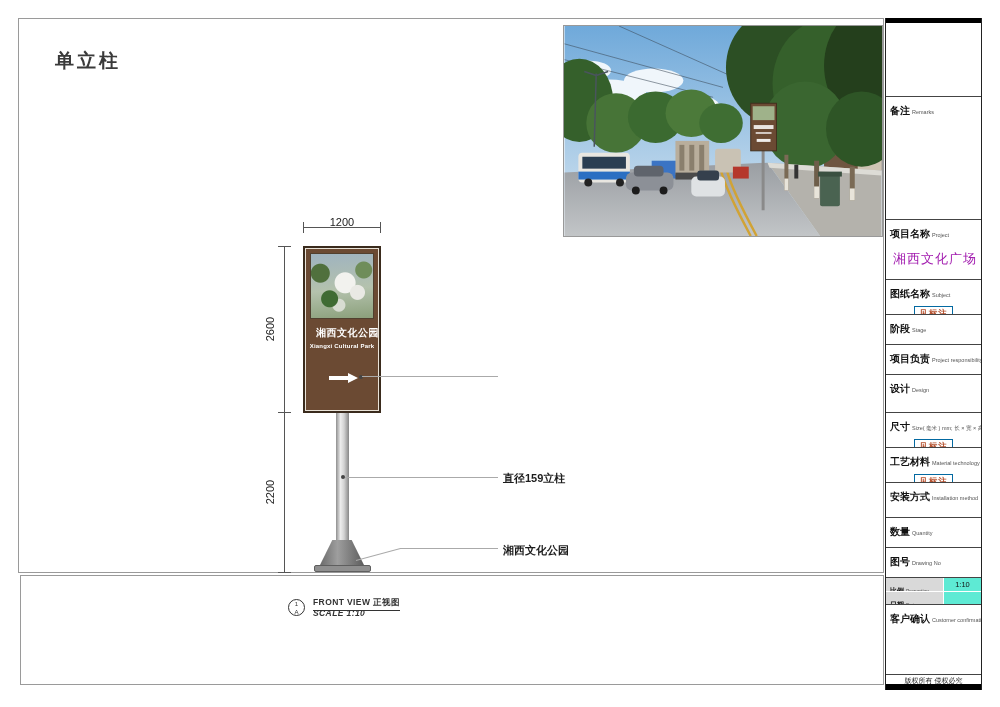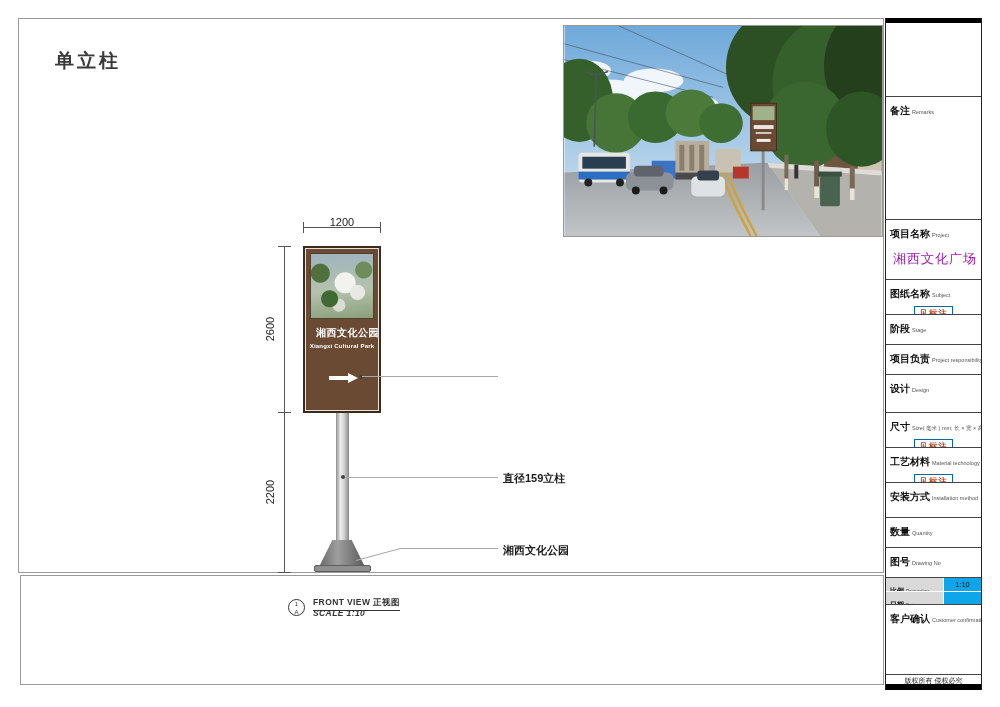--- a/index.html
+++ b/index.html
@@ -60,21 +60,21 @@
   .bar.bot { height:6px; }
   .sec { position:relative; width:100%; border-bottom:1px solid #444; padding:3px 4px; overflow:hidden; }
   .sec.logo { border-bottom:1px solid #444; }
   .lbl { white-space:nowrap; }
   .zh { font-size:10px; font-weight:bold; color:#111; }
   .en { font-size:5.5px; color:#555; margin-left:2px; }
   .project-value { margin-top:9px; text-align:right; font-size:13px; color:#a21caf; letter-spacing:1px; white-space:nowrap; }
   .stamp { display:block; width:max-content; margin:5px auto 0; color:#b5502d; border:1px solid #0369a1; font-size:8.5px; font-weight:bold; padding:1px 4px; letter-spacing:1px; }
   .row-grey { display:flex; padding:0; border-bottom:1px solid #fff; }
   .row-grey .cell-l { flex:1; background:#d9d9d9; padding:1px 4px; white-space:nowrap; }
-  .row-grey .cell-r { width:38px; background:#0ea5e9; border-left:1px solid #fff; text-align:center; font-size:7.5px; color:#111; padding-top:2px; }
+  .row-grey .cell-r { width:38px; background:#5eead4; border-left:1px solid #fff; text-align:center; font-size:7.5px; color:#111; padding-top:2px; }
   .row-grey .zh { font-size:7px; }
   .row-grey .en { font-size:5px; }
   .sec.copyright { text-align:center; font-size:7px; color:#222; padding:1px 0; border-bottom:none; white-space:nowrap; }
 </style>
 </head>
 <body>
 
 <div class="canvas">
 
   <div class="main-frame"></div>

